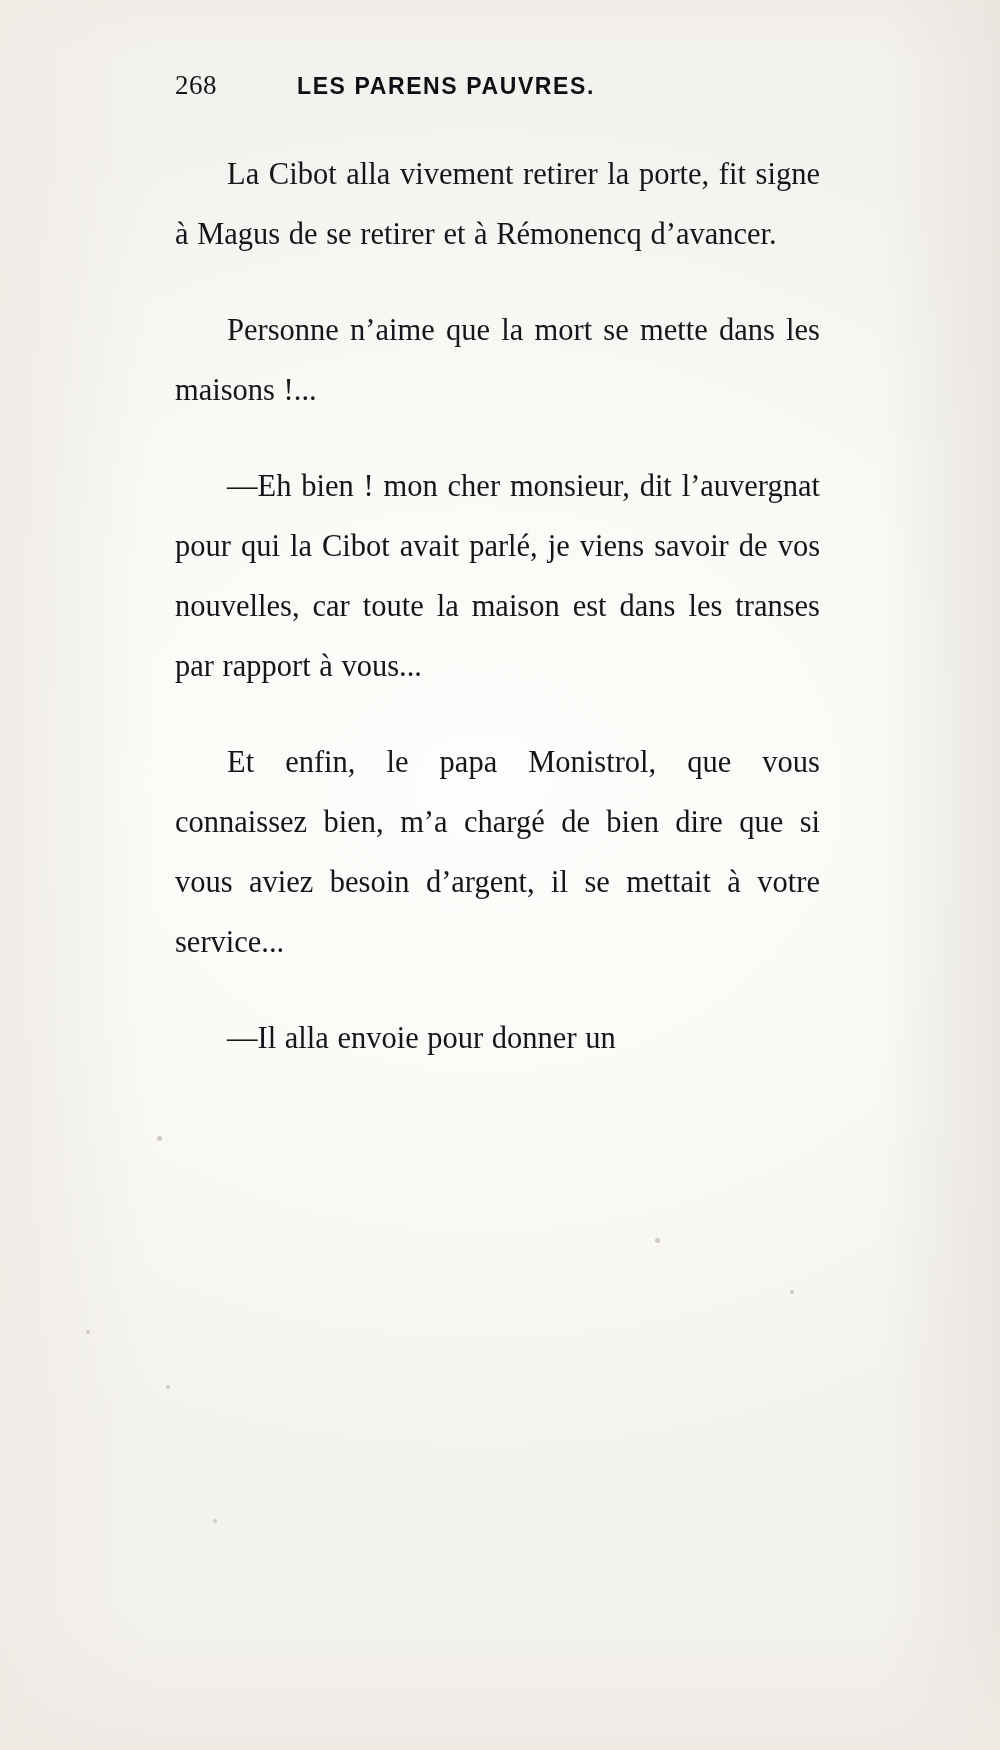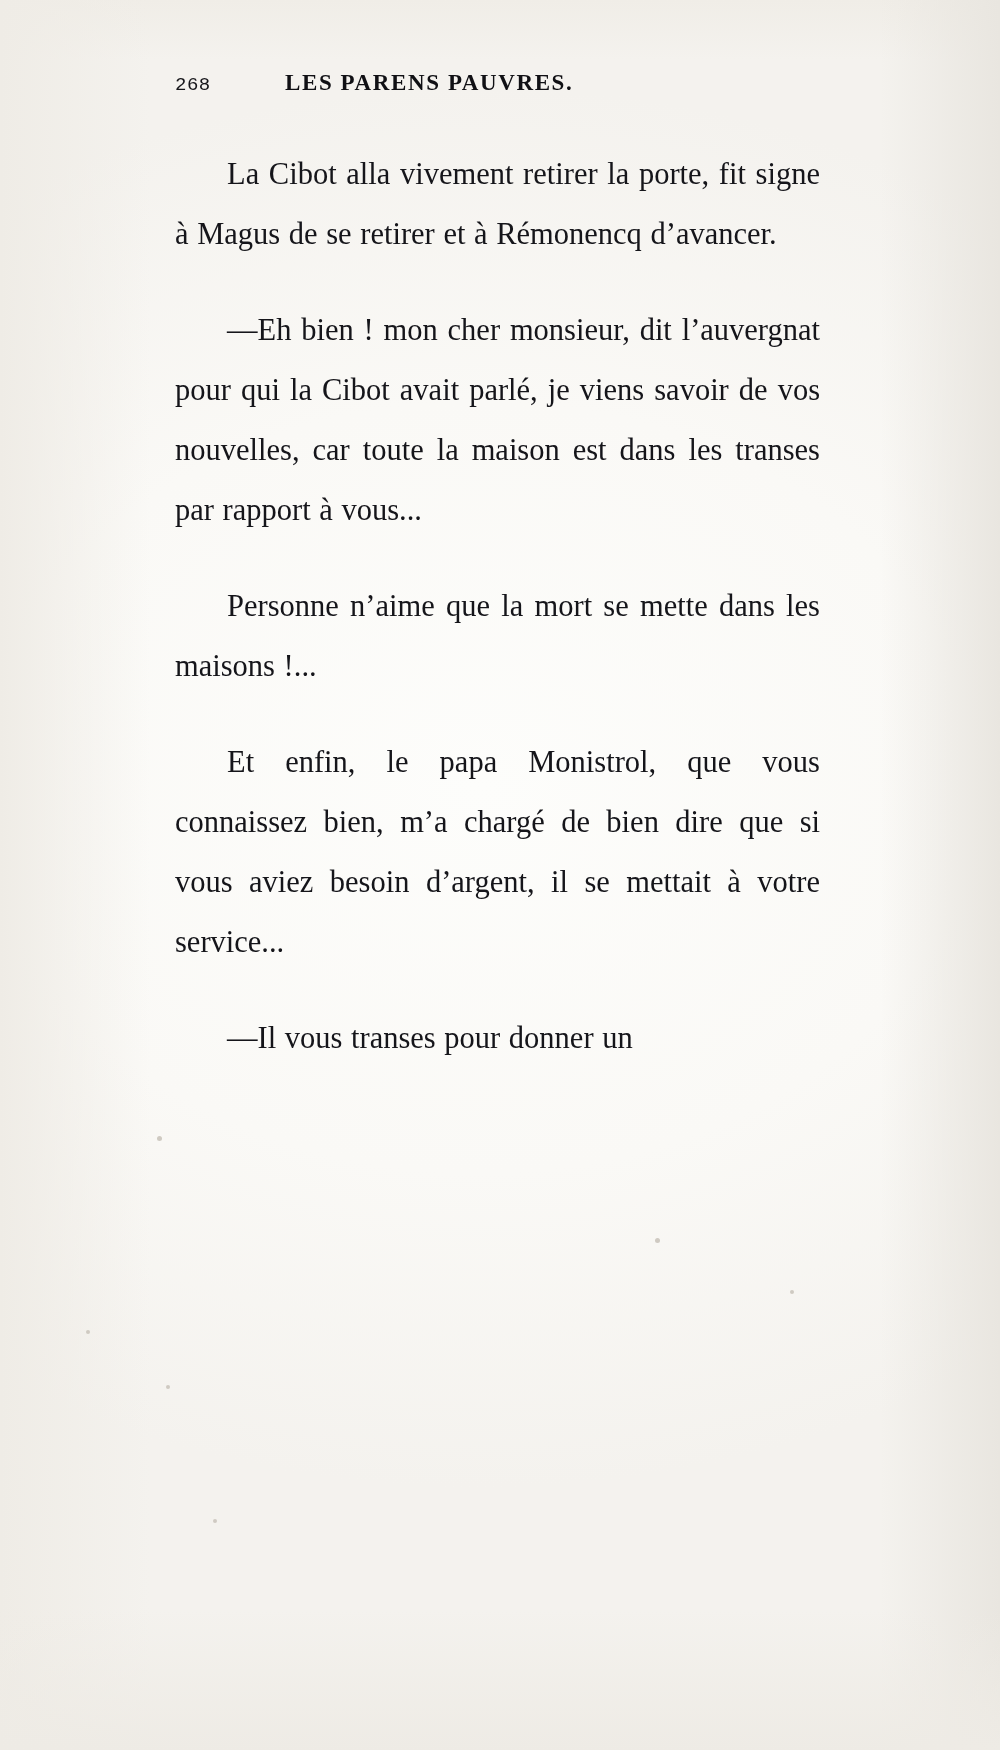--- a/index.html
+++ b/index.html
@@ -61,36 +61,37 @@
     width: 645px;
   }
 
   .header-line {
     display: flex;
     align-items: baseline;
     margin-bottom: 34px;
     height: 40px;
   }
   .folio {
-    font-size: 19px;
+    font-size: 27px;
     color: #16161a;
     letter-spacing: 0.5px;
     width: 110px;
     flex: none;
-    font-family: Liberation Mono, monospace;
+    font-family: Liberation Serif, serif;
   }
   .running-head {
     font-size: 23px;
     font-weight: bold;
     letter-spacing: 1.6px;
     color: #101014;
     font-variant: small-caps;
     text-transform: uppercase;
-    font-family: Liberation Serif, serif;
+    font-family: Liberation Sans, sans-serif;
     white-space: nowrap;
+    margin-left: 12px;
   }
 
   p.para {
     margin: 0 0 36px 0;
     font-size: 30.5px;
     line-height: 60px;
     color: #15151a;
     text-align: justify;
     text-indent: 52px;
     word-spacing: 1px;
@@ -129,19 +130,19 @@
   <div class="speck" style="left:166px; top:1385px; width:4px; height:4px;"></div>
 
   <div class="text-block">
 
     <div class="header-line">
       <div class="folio">268</div>
       <div class="running-head">LES PARENS PAUVRES.</div>
     </div>
 
     <p class="para">La Cibot alla vivement retirer la porte, fit signe à Magus de se retirer et à Rémonencq d’avancer.</p>
+    <p class="para">Personne n’aime que la mort se mette dans les maisons !...</p>
     <p class="para">—Eh bien ! mon cher monsieur, dit l’auvergnat pour qui la Cibot avait parlé, je viens savoir de vos nouvelles, car toute la maison est dans les transes par rapport à vous...</p>
-    <p class="para">Personne n’aime que la mort se mette dans les maisons !...</p>
     <p class="para">Et enfin, le papa Monistrol, que vous connaissez bien, m’a chargé de bien dire que si vous aviez besoin d’argent, il se mettait à votre service...</p>
-    <p class="para no-justify">—Il vous transes pour donner un</p>
+    <p class="para no-justify">—Il alla envoie pour donner un</p>
 
   </div>
 </div>
 
 </body></html>

